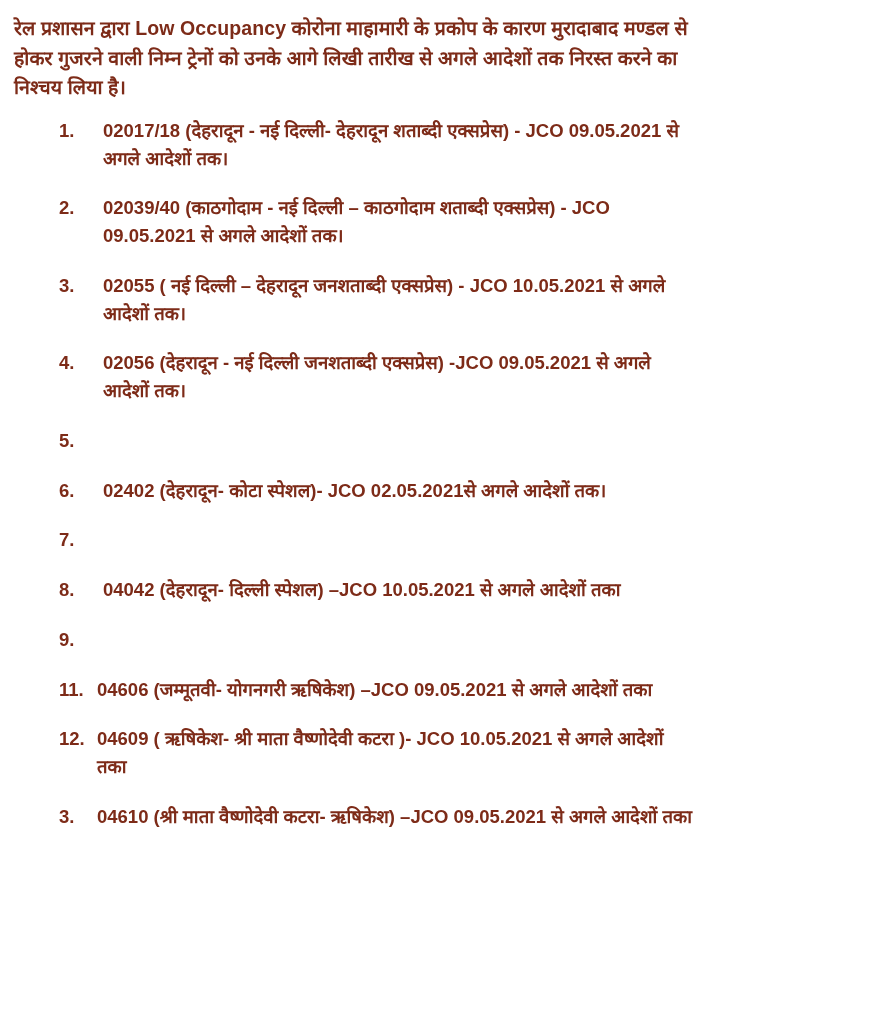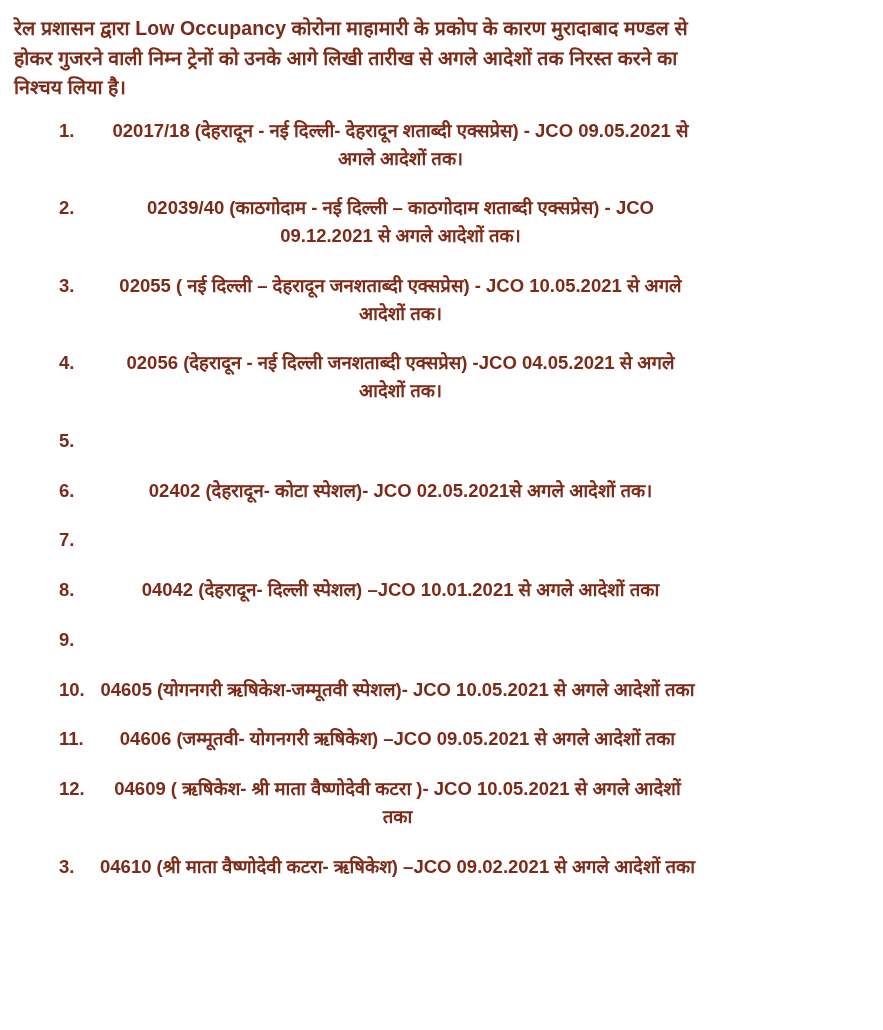--- a/index.html
+++ b/index.html
@@ -43,78 +43,73 @@
   }
   ol.train-list > li .marker {
     flex: 0 0 auto;
     width: 44px;
     text-align: left;
     white-space: nowrap;
   }
   ol.train-list > li .entry-text {
     flex: 1 1 auto;
     padding-right: 18px;
-    text-align: center;
   }
   ol.train-list > li.wide-marker .marker {
     width: 38px;
   }
 </style>
 </head>
 <body>
 
 <div class="page">
 
   <p class="intro">रेल प्रशासन द्वारा Low Occupancy कोरोना माहामारी के प्रकोप के कारण मुरादाबाद मण्डल से होकर गुजरने वाली निम्न ट्रेनों को उनके आगे लिखी तारीख से अगले आदेशों तक निरस्त करने का निश्चय लिया है।</p>
 
   <ol class="train-list">
     <li>
       <span class="marker">1.</span>
       <span class="entry-text">02017/18 (देहरादून - नई दिल्ली- देहरादून शताब्दी एक्सप्रेस) - JCO 09.05.2021 से अगले आदेशों तक।</span>
     </li>
     <li>
       <span class="marker">2.</span>
-      <span class="entry-text">02039/40 (काठगोदाम - नई दिल्ली – काठगोदाम शताब्दी एक्सप्रेस) - JCO 09.12.2021 से अगले आदेशों तक।</span>
+      <span class="entry-text">02039/40 (काठगोदाम - नई दिल्ली – काठगोदाम शताब्दी एक्सप्रेस) - JCO 09.05.2021 से अगले आदेशों तक।</span>
     </li>
     <li>
       <span class="marker">3.</span>
       <span class="entry-text">02055 ( नई दिल्ली – देहरादून जनशताब्दी एक्सप्रेस) - JCO 10.05.2021 से अगले आदेशों तक।</span>
     </li>
     <li>
       <span class="marker">4.</span>
-      <span class="entry-text">02056 (देहरादून - नई दिल्ली जनशताब्दी एक्सप्रेस) -JCO 04.05.2021 से अगले आदेशों तक।</span>
+      <span class="entry-text">02056 (देहरादून - नई दिल्ली जनशताब्दी एक्सप्रेस) -JCO 09.05.2021 से अगले आदेशों तक।</span>
     </li>
     <li>
       <span class="marker">5.</span>
     </li>
     <li>
       <span class="marker">6.</span>
       <span class="entry-text">02402 (देहरादून- कोटा स्पेशल)- JCO 02.05.2021से अगले आदेशों तक।</span>
     </li>
     <li>
       <span class="marker">7.</span>
     </li>
     <li>
       <span class="marker">8.</span>
-      <span class="entry-text">04042 (देहरादून- दिल्ली स्पेशल) –JCO 10.01.2021 से अगले आदेशों तका</span>
+      <span class="entry-text">04042 (देहरादून- दिल्ली स्पेशल) –JCO 10.05.2021 से अगले आदेशों तका</span>
     </li>
     <li>
       <span class="marker">9.</span>
-    </li>
-    <li class="wide-marker">
-      <span class="marker">10.</span>
-      <span class="entry-text">04605 (योगनगरी ऋषिकेश-जम्मूतवी स्पेशल)- JCO 10.05.2021 से अगले आदेशों तका</span>
     </li>
     <li class="wide-marker">
       <span class="marker">11.</span>
       <span class="entry-text">04606 (जम्मूतवी- योगनगरी ऋषिकेश) –JCO 09.05.2021 से अगले आदेशों तका</span>
     </li>
     <li class="wide-marker">
       <span class="marker">12.</span>
       <span class="entry-text">04609 ( ऋषिकेश- श्री माता वैष्णोदेवी कटरा )- JCO 10.05.2021 से अगले आदेशों तका</span>
     </li>
     <li class="wide-marker">
       <span class="marker">3.</span>
-      <span class="entry-text">04610 (श्री माता वैष्णोदेवी कटरा-  ऋषिकेश) –JCO 09.02.2021 से अगले आदेशों तका</span>
+      <span class="entry-text">04610 (श्री माता वैष्णोदेवी कटरा-  ऋषिकेश) –JCO 09.05.2021 से अगले आदेशों तका</span>
     </li>
   </ol>
 
 </div>
 
 </body></html>

